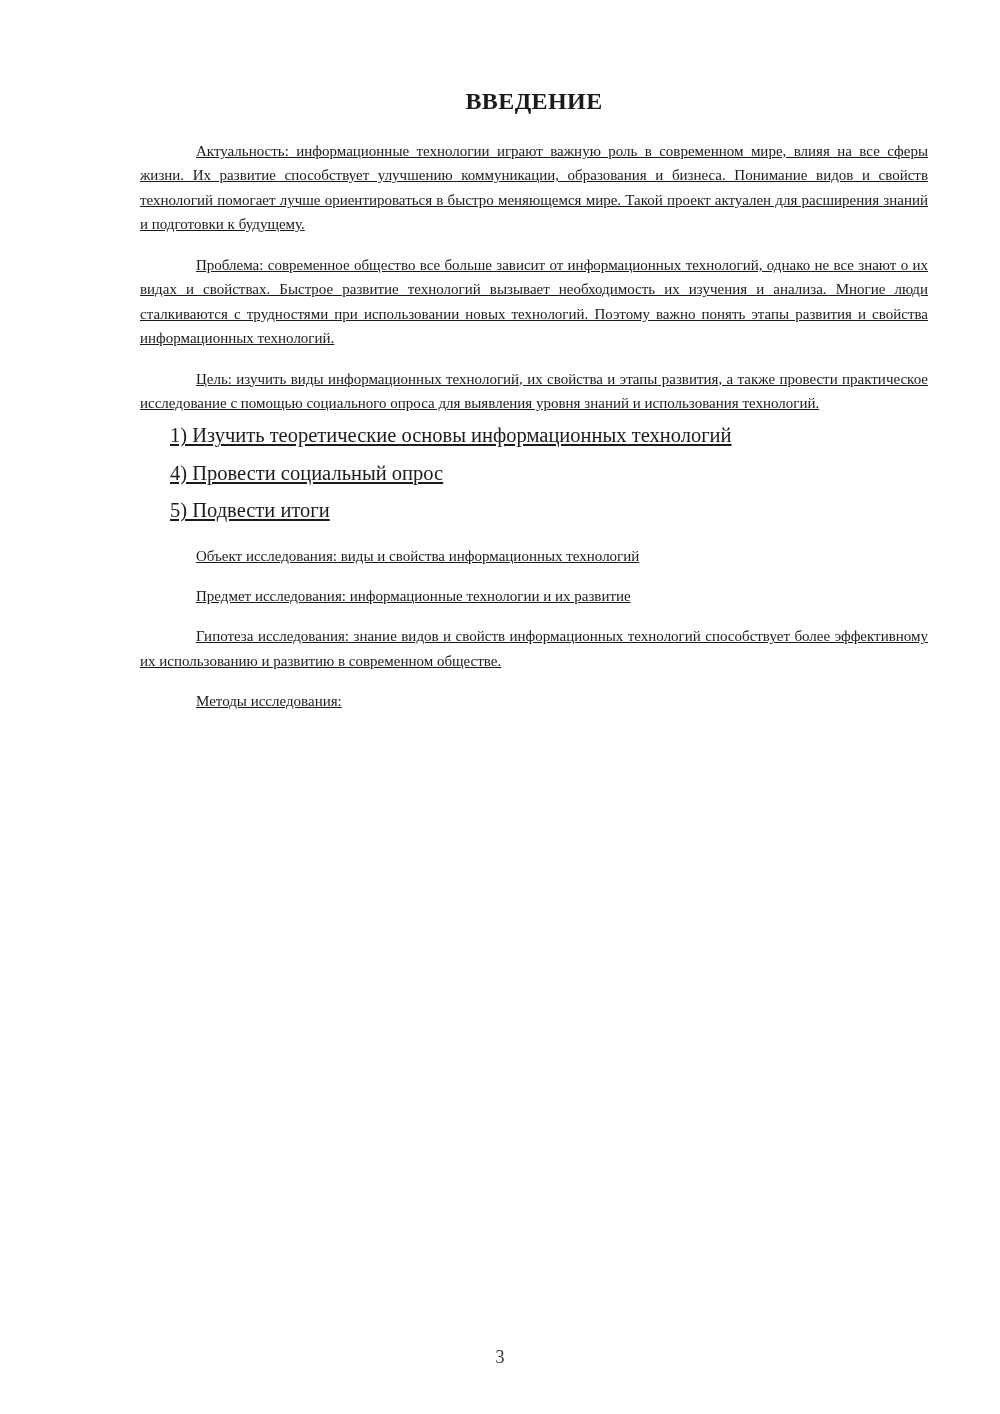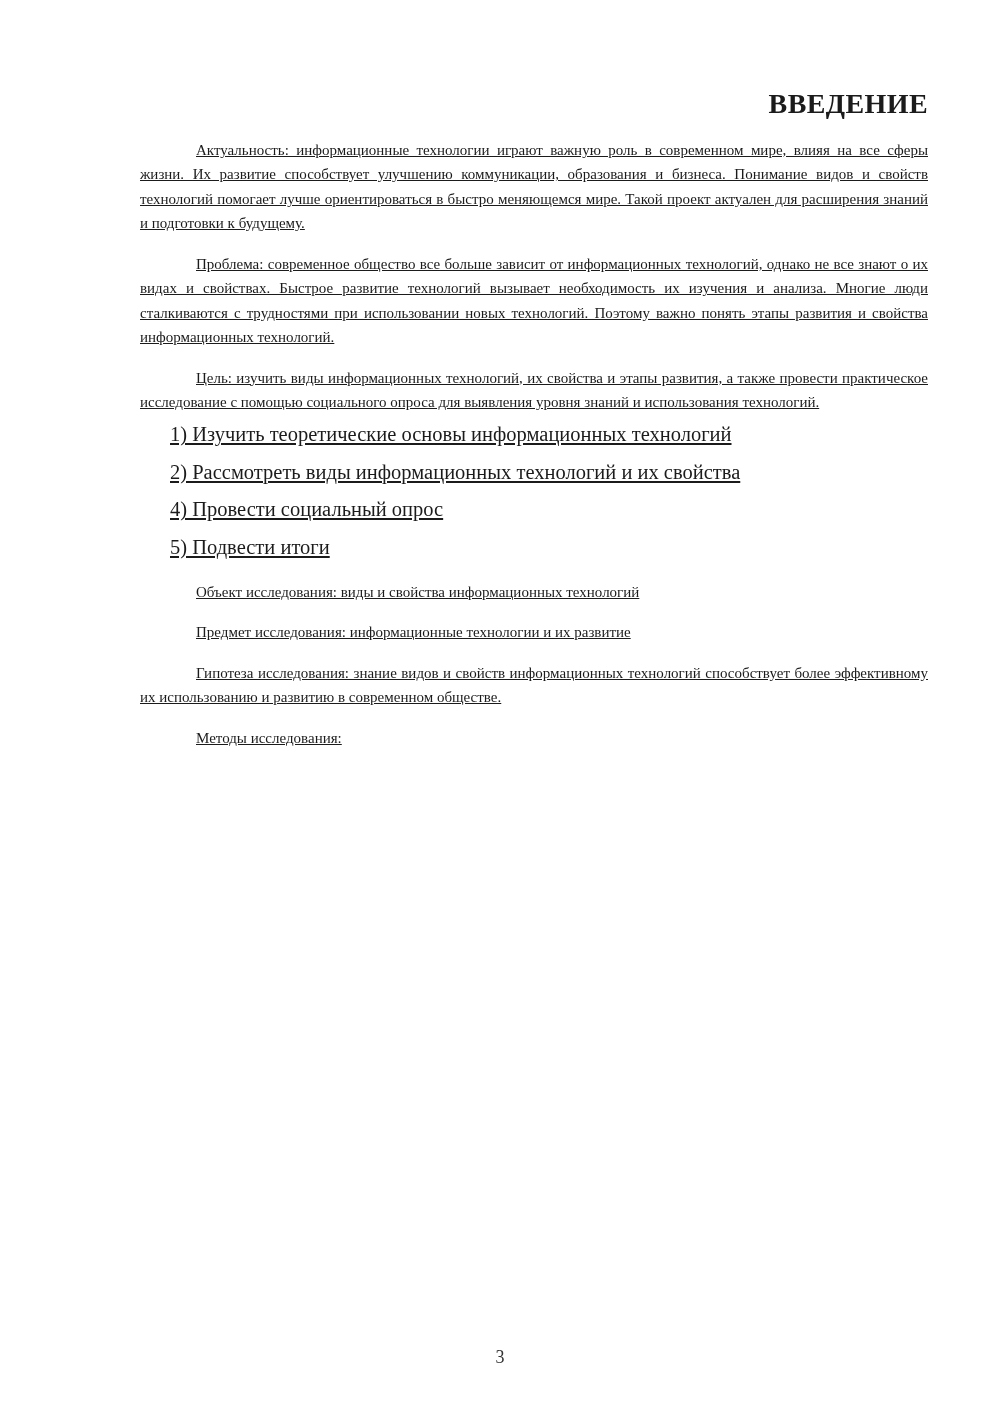--- a/index.html
+++ b/index.html
@@ -14,25 +14,25 @@
     color: #1b1b1b;
   }
   .page {
     position: relative;
     width: 1000px;
     height: 1414px;
     box-sizing: border-box;
     padding: 88px 72px 40px 140px;
   }
   .doc-title {
-    text-align: right;
+    text-align: center;
     font-weight: bold;
-    font-size: 28px;
+    font-size: 24px;
     letter-spacing: 0.4px;
-    margin: 0 0 18px 0;
+    margin: 0 0 24px 0;
   }
   .para {
     font-size: 15px;
     line-height: 1.63;
     text-align: justify;
     text-justify: inter-word;
     text-indent: 56px;
     margin: 16px 0 4px 0;
     hyphens: none;
     text-decoration: underline;
@@ -65,21 +65,20 @@
 <div class="page">
 
   <h1 class="doc-title">ВВЕДЕНИЕ</h1>
 
   <p class="para">Актуальность: информационные технологии играют важную роль в современном мире, влияя на все сферы жизни. Их развитие способствует улучшению коммуникации, образования и бизнеса. Понимание видов и свойств технологий помогает лучше ориентироваться в быстро меняющемся мире. Такой проект актуален для расширения знаний и подготовки к будущему.</p>
   <p class="para">Проблема: современное общество все больше зависит от информационных технологий, однако не все знают о их видах и свойствах. Быстрое развитие технологий вызывает необходимость их изучения и анализа. Многие люди сталкиваются с трудностями при использовании новых технологий. Поэтому важно понять этапы развития и свойства информационных технологий.</p>
   <p class="para">Цель: изучить виды информационных технологий, их свойства и этапы развития, а также провести практическое исследование с помощью социального опроса для выявления уровня знаний и использования технологий.</p>
 
 
   <p class="list-item">1) Изучить теоретические основы информационных технологий</p>
-  <p class="list-item">2) Рассмотреть виды информационных технологий и их свойства</p>
   <p class="list-item">4) Провести социальный опрос</p>
   <p class="list-item">5) Подвести итоги</p>
 
   <p class="para">Объект исследования: виды и свойства информационных технологий</p>
   <p class="para nojustify">Предмет исследования: информационные технологии и их развитие</p>
   <p class="para">Гипотеза исследования: знание видов и свойств информационных технологий способствует более эффективному их использованию и развитию в современном обществе.</p>
   <p class="para nojustify">Методы исследования:</p>
 
   <div class="page-number">3</div>
 </div>

